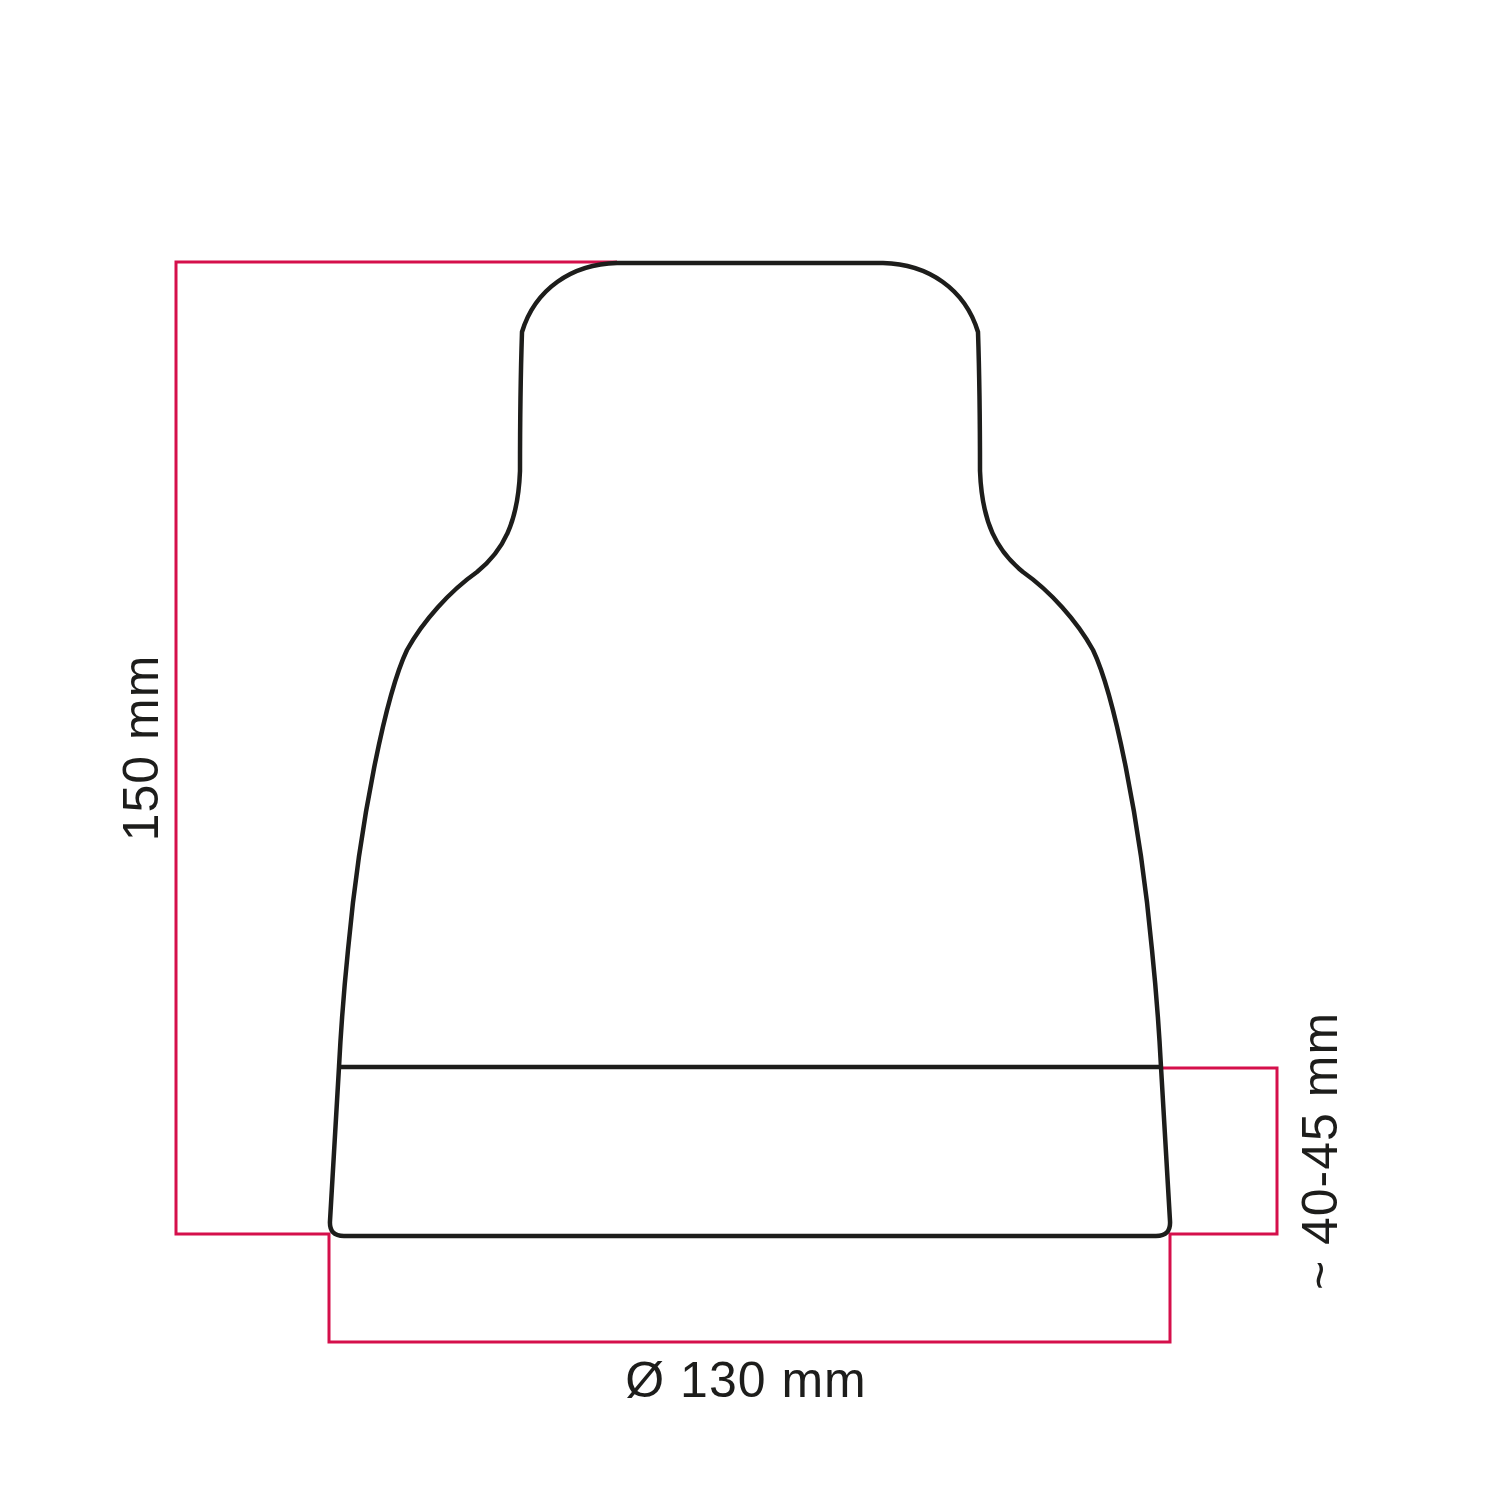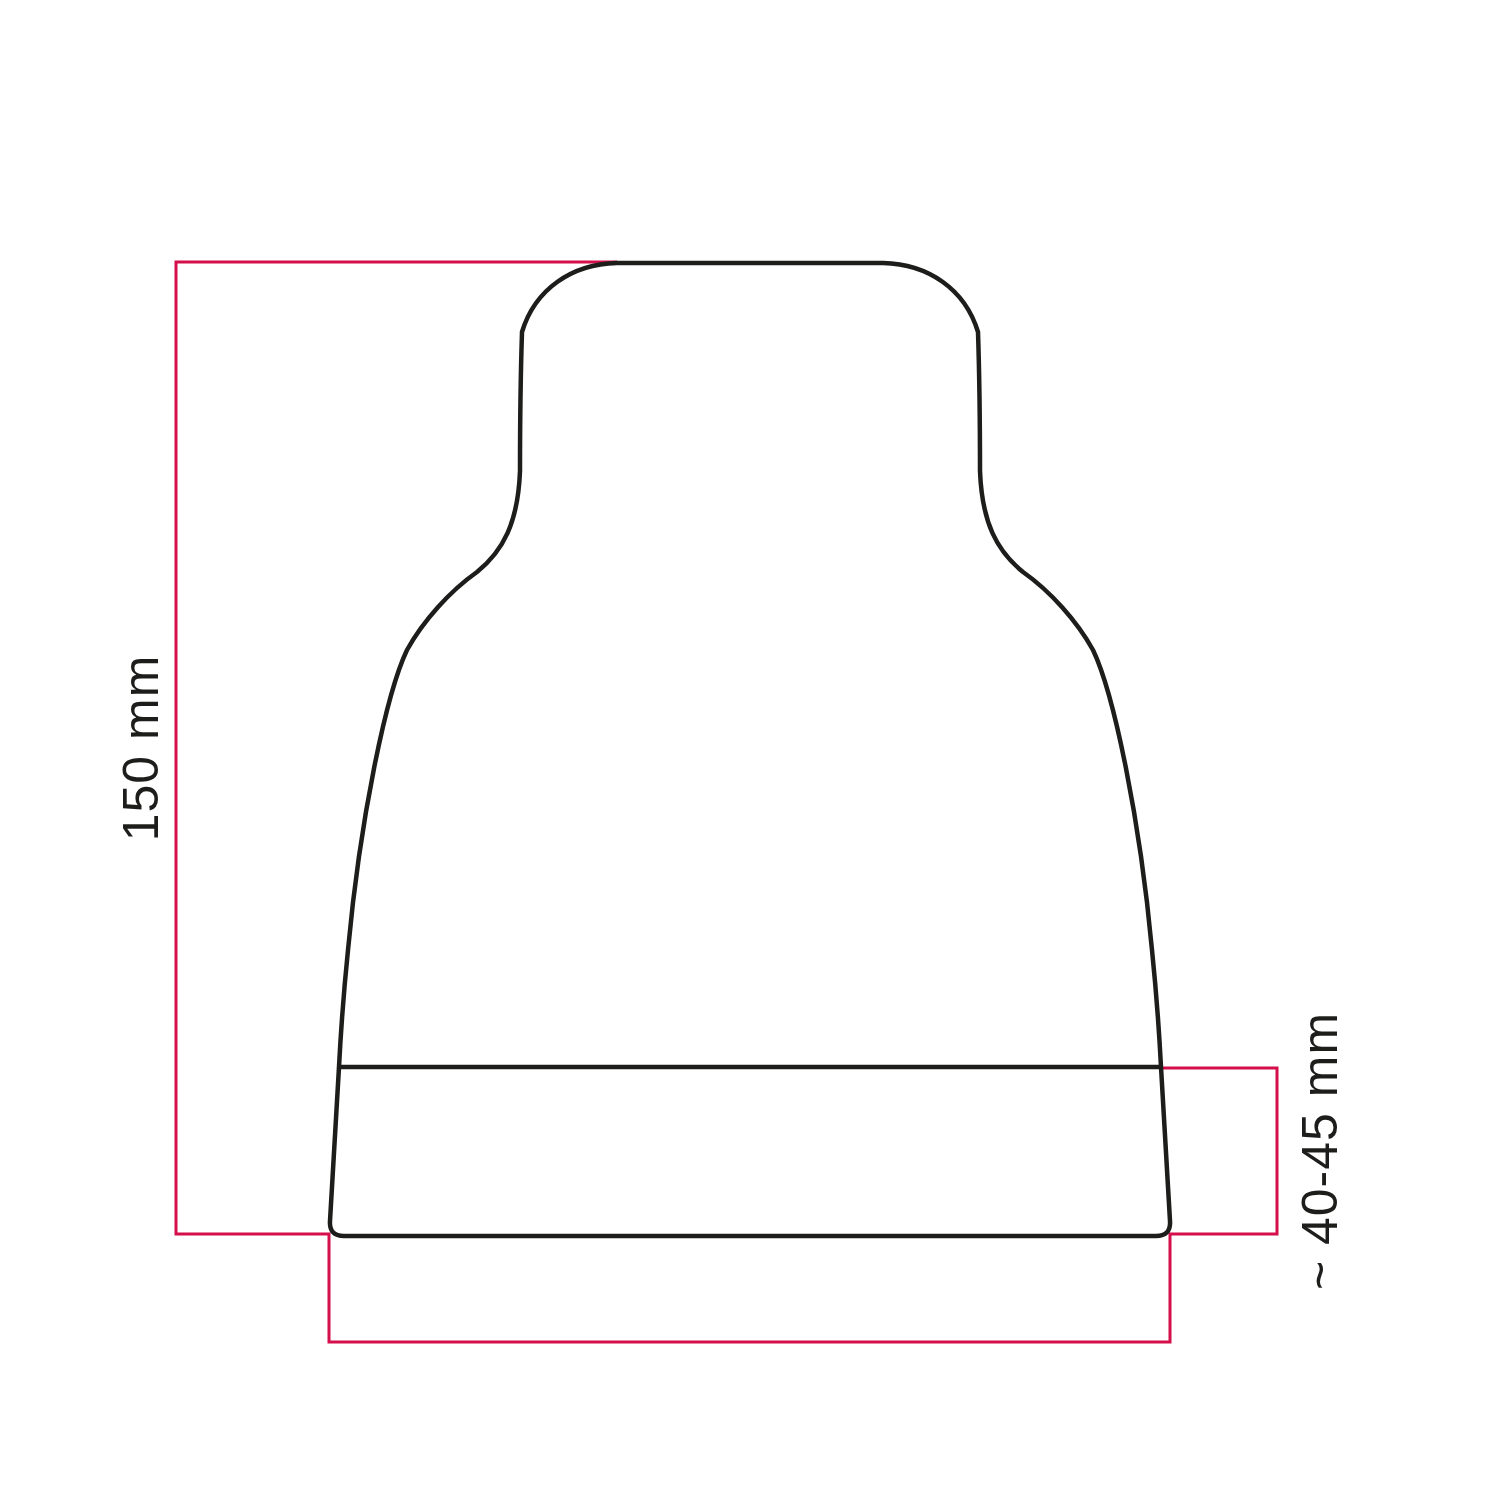--- a/index.html
+++ b/index.html
@@ -66,14 +66,15 @@
              C 535 289 572 264 617 263
              Z" fill="none" stroke="#1d1d1b" stroke-width="4.5" stroke-linejoin="round"></path>
 
     <path d="M 339 1067 L 1161 1067" fill="none" stroke="#1d1d1b" stroke-width="4.5"></path>
   </svg>
 
   <div class="dim-label vertical" style="left:141px; top:748px;">150 mm</div>
 
   <div class="dim-label vertical" style="left:1320px; top:1151px;">~ 40-45 mm</div>
 
+  <div class="dim-label horizontal" style="left:746px; top:1380px;">Ø 130 mm</div>
 
 </div>
 
 </body></html>

